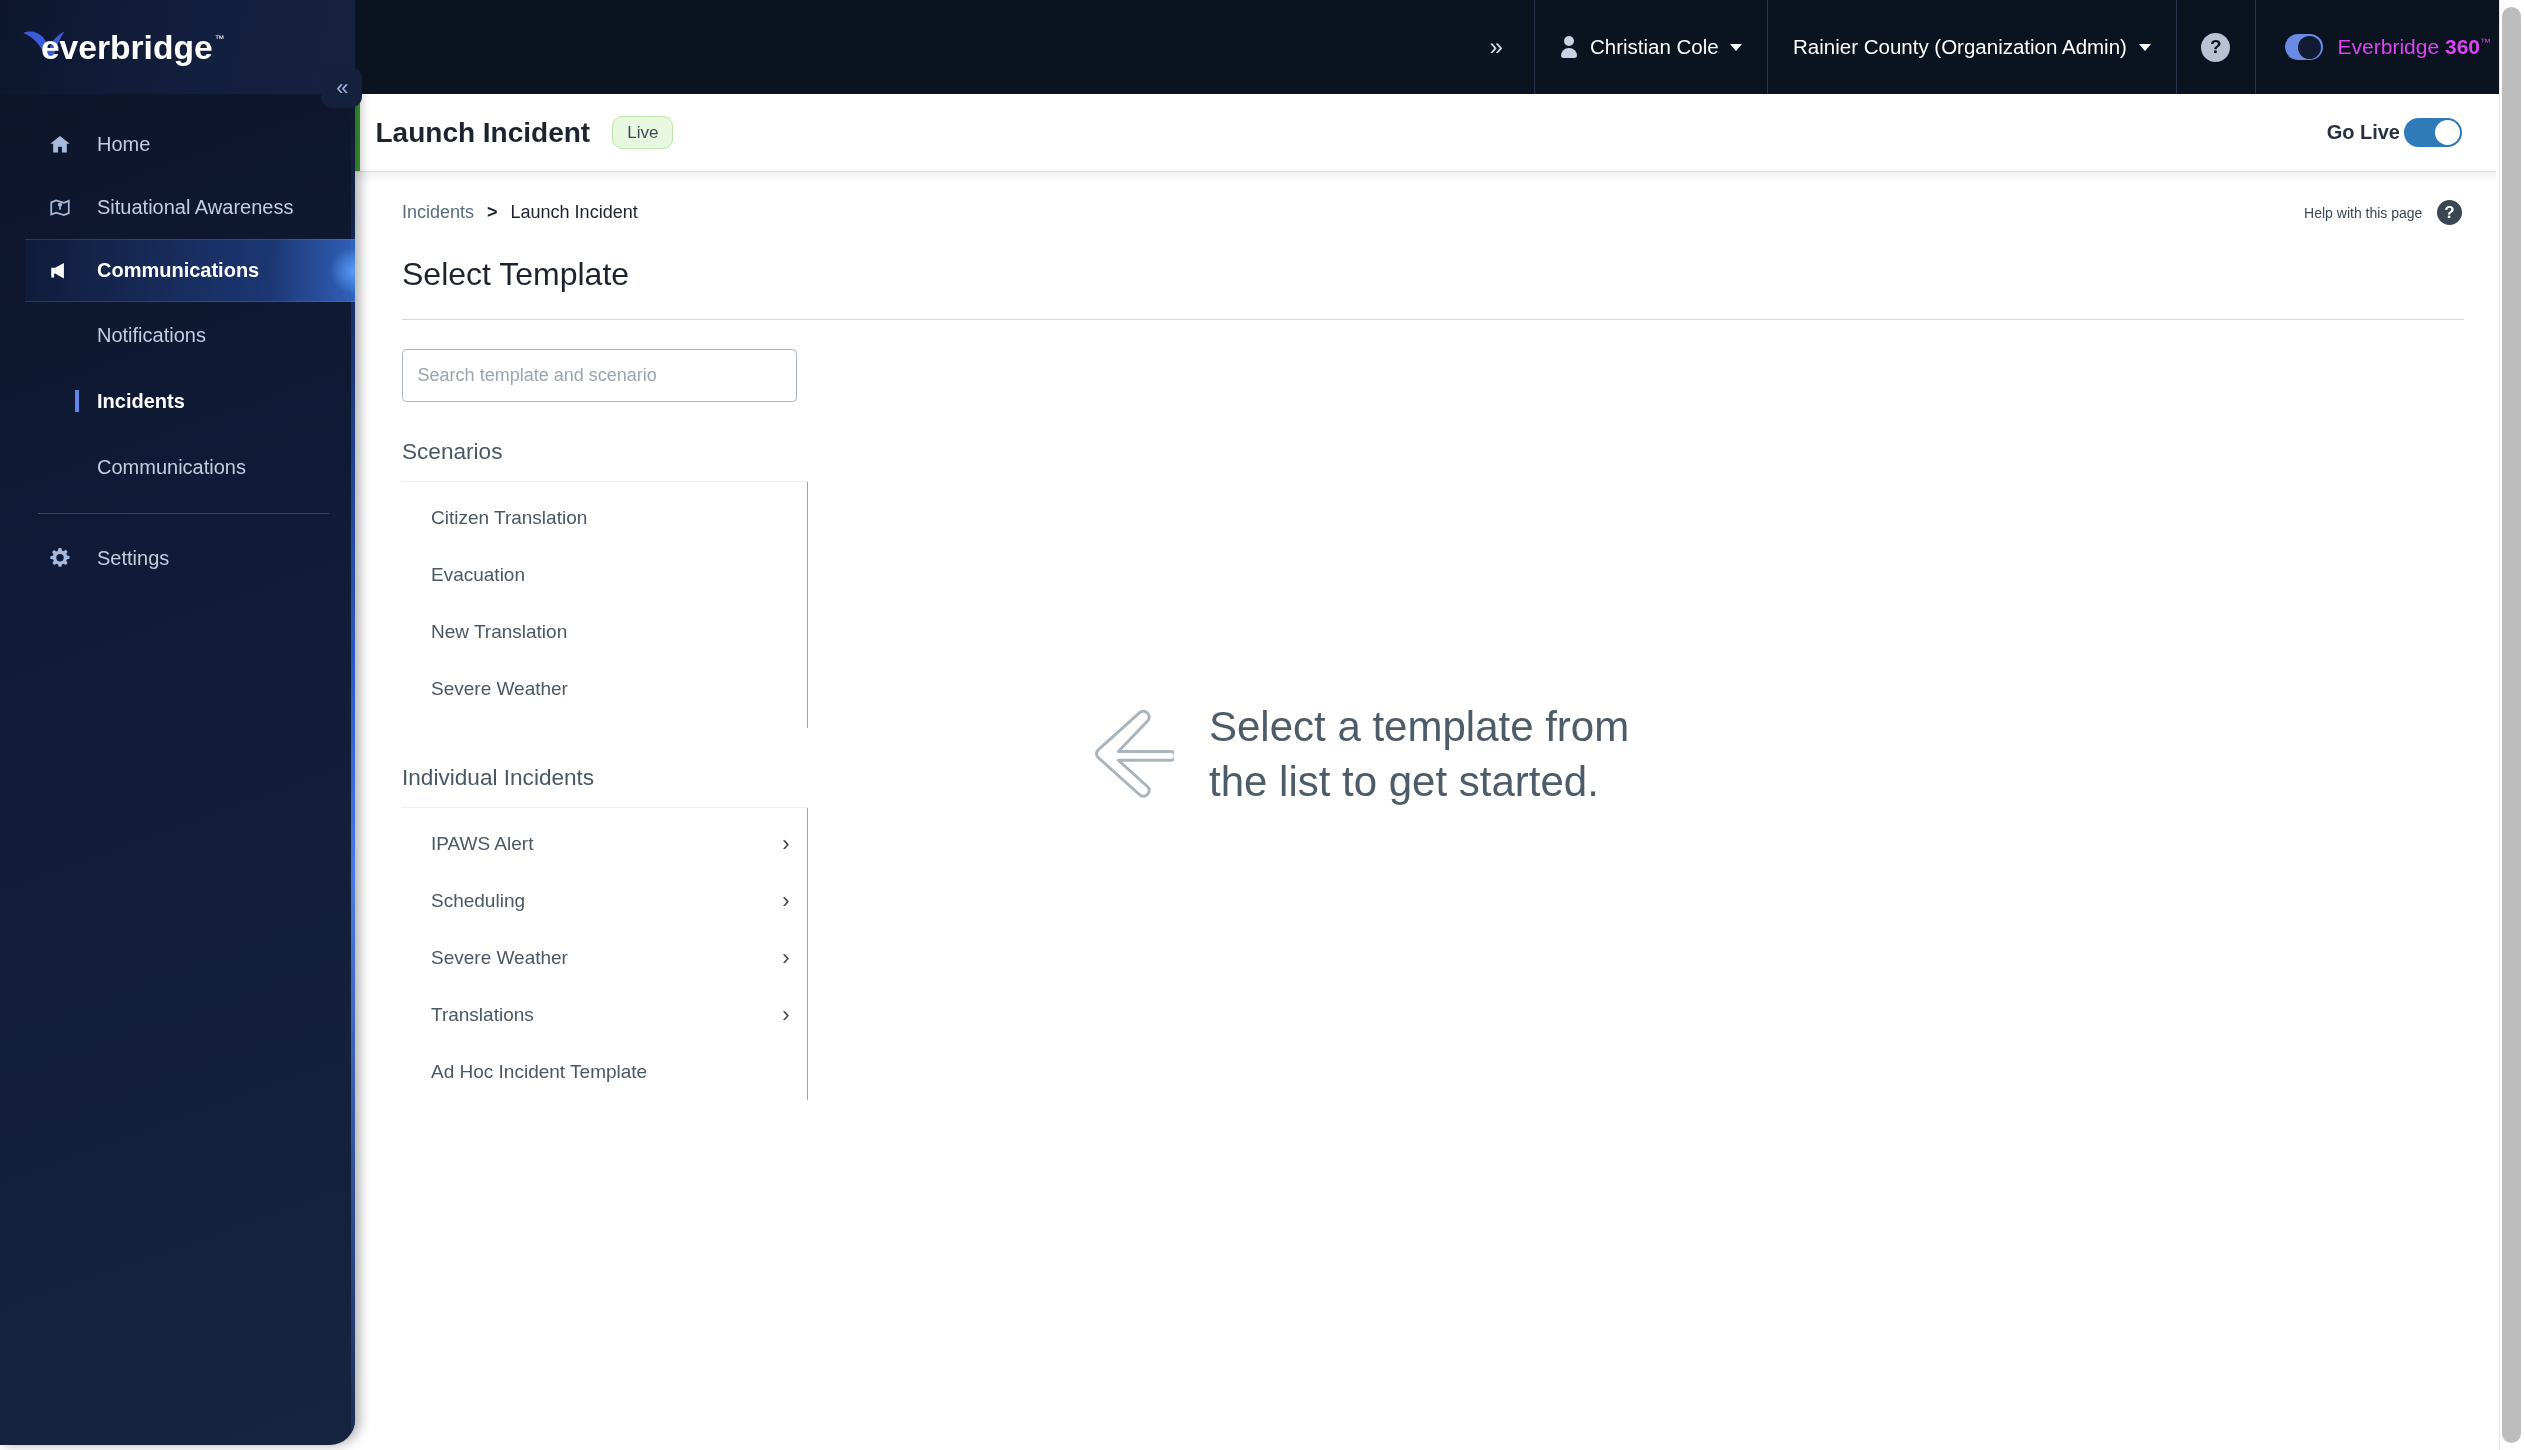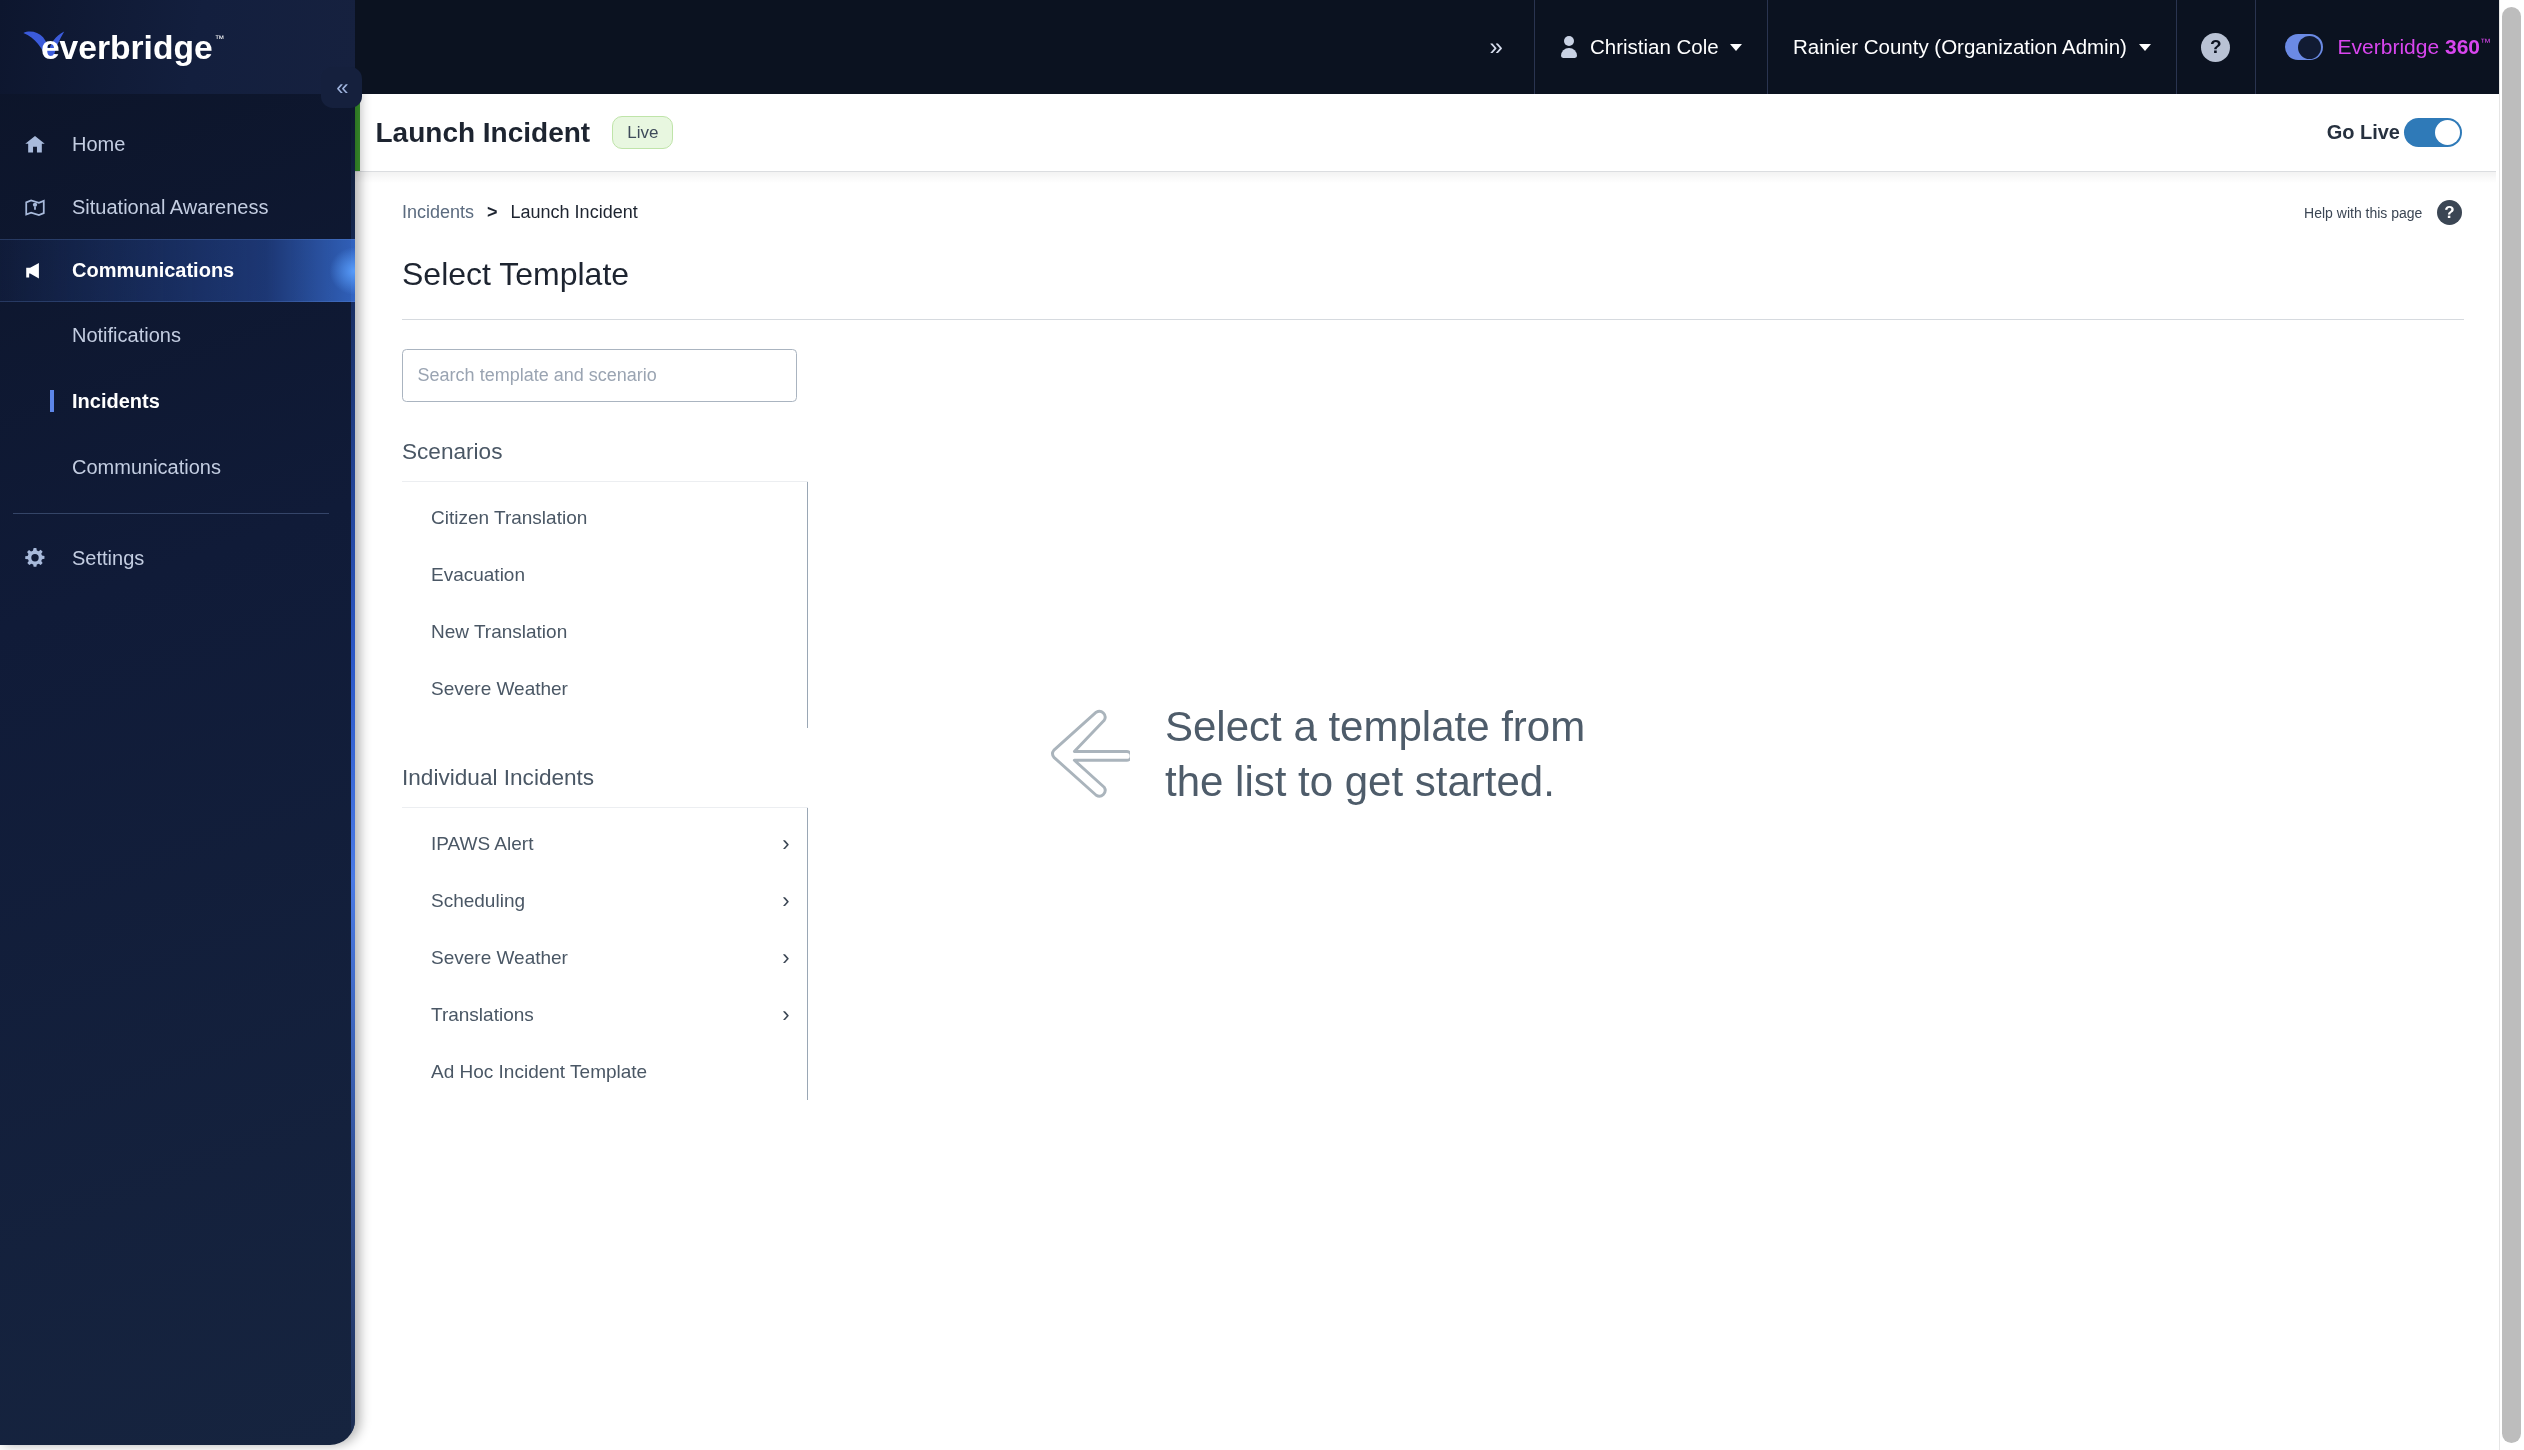--- a/index.html
+++ b/index.html
@@ -149,20 +149,21 @@
     position: absolute;
     left: 0; top: 0;
     width: 355px;
     height: 1445px;
     background: linear-gradient(160deg, #0c1428 0%, #101b38 40%, #16243f 100%);
     border-bottom-right-radius: 25px;
     box-shadow: 4.4px 0 11.7px rgba(0,0,0,0.30);
     z-index: 20;
     padding-top: 94px;
     overflow: hidden;
+    padding-left: 25px;
   }
   .sb-edge {
     position: absolute;
     right: 0; top: 94px;
     width: 3.7px; height: 1352px;
     background: linear-gradient(180deg, #0d1729 0%, #2c58c8 42%, #4a7ae6 58%, #1b2c50 100%);
   }
   .collapse-btn {
     position: absolute;
     left: 321px; top: 67px;
@@ -339,21 +340,21 @@
     font-weight: 400;
   }
   .title-rule {
     margin-top: 26px;
     margin-left: 47px;
     height: 0.7px;
     background: #d6dadf;
     width: 2062px;
   }
 
-  .two-col { display: flex; }
+  .two-col { display: flex; gap: 44px; }
   .left-col {
     width: 453px;
     padding-left: 47px;
     padding-top: 29px;
   }
   .search-box {
     width: 395px;
     height: 53px;
     border: 0.7px solid #aab4c0;
     border-radius: 4.4px;

